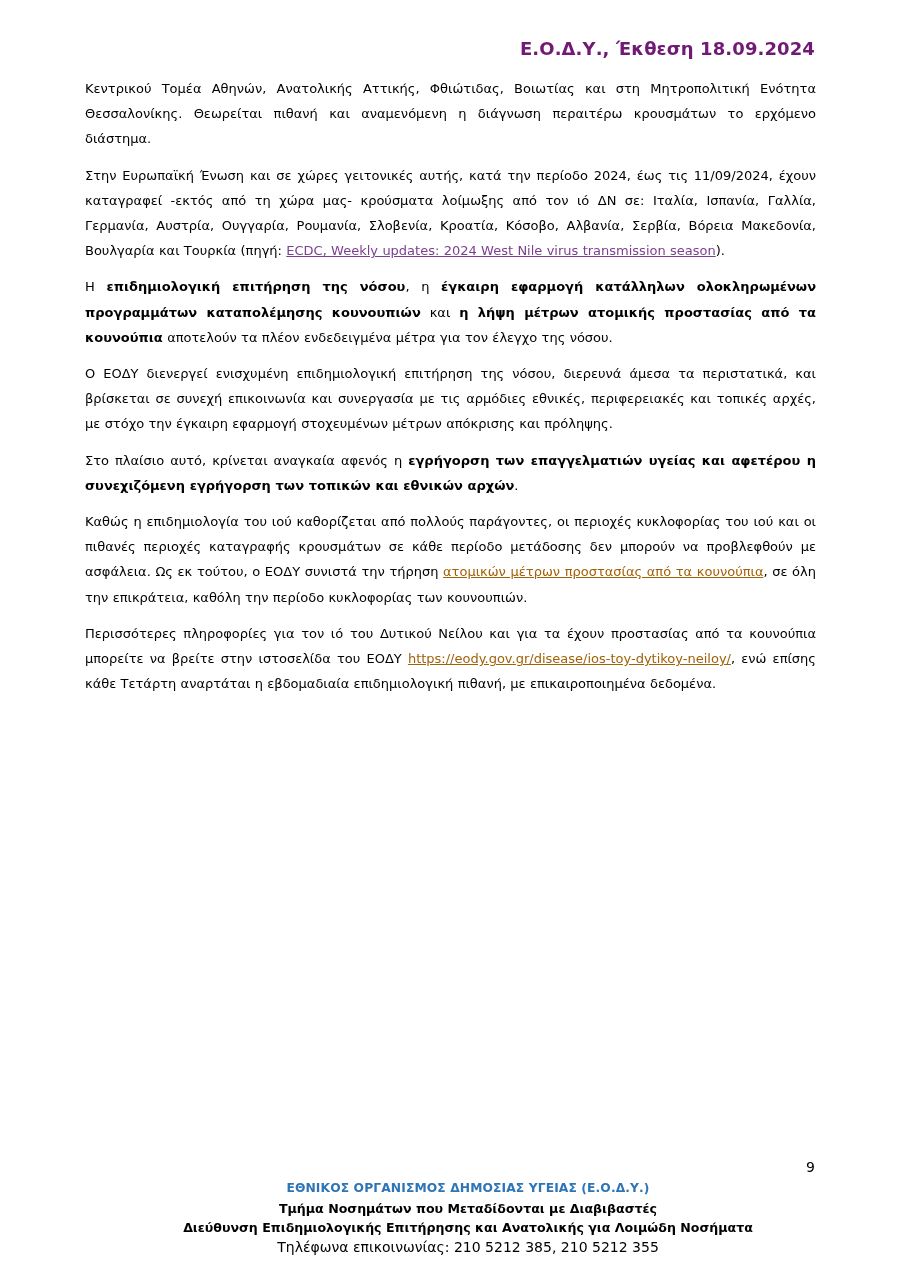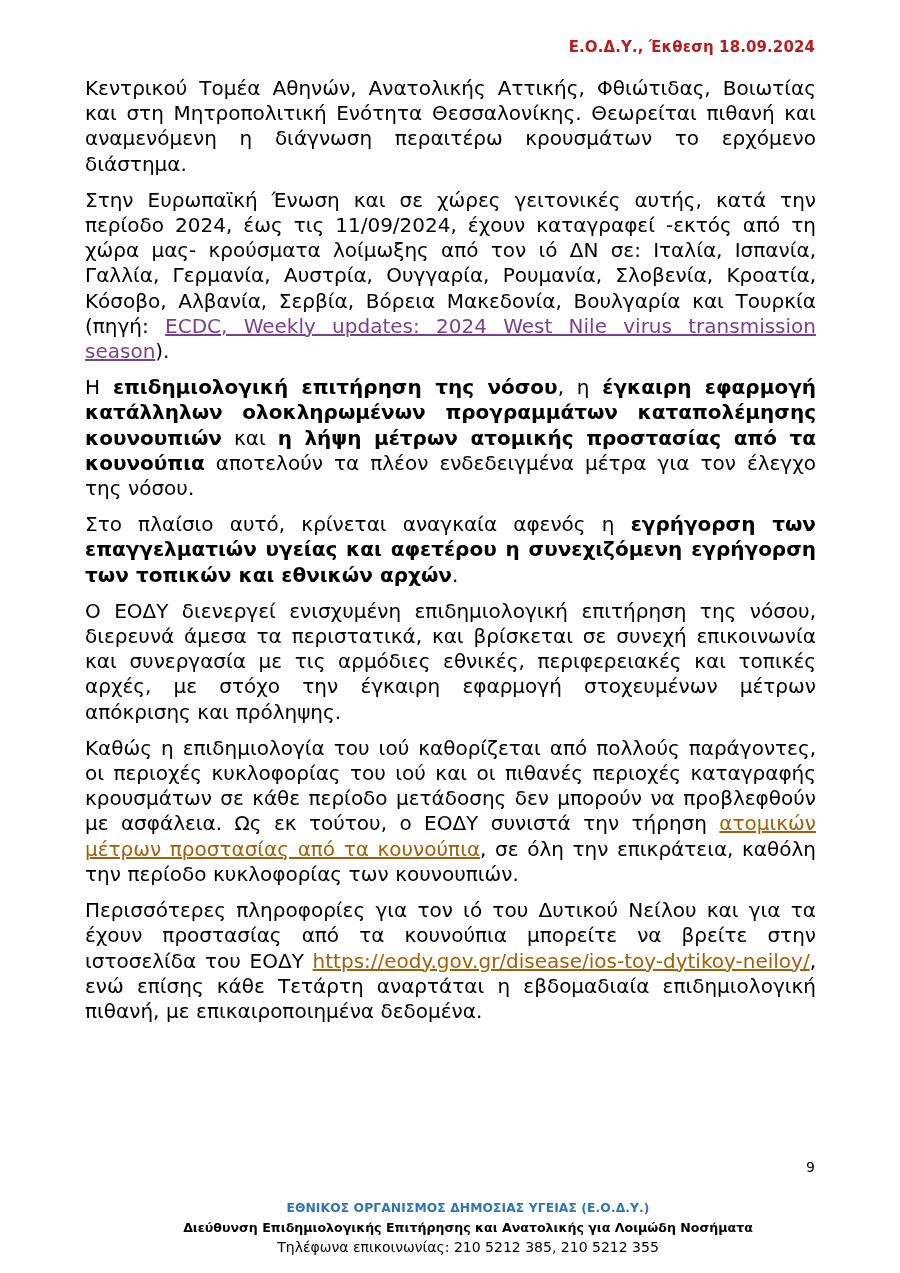--- a/index.html
+++ b/index.html
@@ -15,35 +15,35 @@
     width: 900px;
     height: 1273px;
     background: #ffffff;
     overflow: hidden;
     box-sizing: border-box;
   }
   .doc-header {
     position: absolute;
     top: 38px;
     right: 85px;
-    font-size: 15px;
+    font-size: 18px;
     font-weight: bold;
-    color: #b91c1c;
+    color: #701a75;
     letter-spacing: 0.1px;
     white-space: nowrap;
   }
   .content {
     position: absolute;
     top: 76px;
     left: 85px;
     width: 731px;
   }
   p.para {
     margin: 0 0 11px 0;
-    font-size: 20px;
+    font-size: 13px;
     line-height: 25.2px;
     color: #000000;
     text-align: justify;
     text-justify: inter-word;
     word-spacing: 0.2px;
   }
   p.para:last-child {
     margin-bottom: 0;
   }
   .b {
@@ -111,40 +111,41 @@
 
     <p class="para">
       <span>Στην Ευρωπαϊκή Ένωση και σε χώρες γειτονικές αυτής, κατά την περίοδο 2024, έως τις 11/09/2024, έχουν καταγραφεί -εκτός από τη χώρα μας- κρούσματα λοίμωξης από τον ιό ΔΝ σε: Ιταλία, Ισπανία, Γαλλία, Γερμανία, Αυστρία, Ουγγαρία, Ρουμανία, Σλοβενία, Κροατία, Κόσοβο, Αλβανία, Σερβία, Βόρεια Μακεδονία, Βουλγαρία και Τουρκία (πηγή: </span><a class="link link-purple" href="#">ECDC, Weekly updates: 2024 West Nile virus transmission season</a><span>).</span>
     </p>
 
     <p class="para">
       <span>Η </span><span class="b">επιδημιολογική επιτήρηση της νόσου</span><span>, η </span><span class="b">έγκαιρη εφαρμογή κατάλληλων ολοκληρωμένων προγραμμάτων καταπολέμησης κουνουπιών</span><span> και </span><span class="b">η λήψη μέτρων ατομικής προστασίας από τα κουνούπια</span><span> αποτελούν τα πλέον ενδεδειγμένα μέτρα για τον έλεγχο της νόσου.</span>
     </p>
 
     <p class="para">
-      <span>Στο πλαίσιο αυτό, κρίνεται αναγκαία αφενός η </span><span class="b">εγρήγορση των επαγγελματιών υγείας και αφετέρου η συνεχιζόμενη εγρήγορση των τοπικών και εθνικών αρχών</span><span>.</span>
+      <span>Ο ΕΟΔΥ διενεργεί ενισχυμένη επιδημιολογική επιτήρηση της νόσου, διερευνά άμεσα τα περιστατικά, και βρίσκεται σε συνεχή επικοινωνία και συνεργασία με τις αρμόδιες εθνικές, περιφερειακές και τοπικές αρχές, με στόχο την έγκαιρη εφαρμογή στοχευμένων μέτρων απόκρισης και πρόληψης.</span>
     </p>
 
     <p class="para">
-      <span>Ο ΕΟΔΥ διενεργεί ενισχυμένη επιδημιολογική επιτήρηση της νόσου, διερευνά άμεσα τα περιστατικά, και βρίσκεται σε συνεχή επικοινωνία και συνεργασία με τις αρμόδιες εθνικές, περιφερειακές και τοπικές αρχές, με στόχο την έγκαιρη εφαρμογή στοχευμένων μέτρων απόκρισης και πρόληψης.</span>
+      <span>Στο πλαίσιο αυτό, κρίνεται αναγκαία αφενός η </span><span class="b">εγρήγορση των επαγγελματιών υγείας και αφετέρου η συνεχιζόμενη εγρήγορση των τοπικών και εθνικών αρχών</span><span>.</span>
     </p>
 
     <p class="para">
       <span>Καθώς η επιδημιολογία του ιού καθορίζεται από πολλούς παράγοντες, οι περιοχές κυκλοφορίας του ιού και οι πιθανές περιοχές καταγραφής κρουσμάτων σε κάθε περίοδο μετάδοσης δεν μπορούν να προβλεφθούν με ασφάλεια. Ως εκ τούτου, ο ΕΟΔΥ συνιστά την τήρηση </span><a class="link link-blue" href="#">ατομικών μέτρων προστασίας από τα κουνούπια</a><span>, σε όλη την επικράτεια, καθόλη την περίοδο κυκλοφορίας των κουνουπιών.</span>
     </p>
 
     <p class="para">
       <span>Περισσότερες πληροφορίες για τον ιό του Δυτικού Νείλου και για τα έχουν προστασίας από τα κουνούπια μπορείτε να βρείτε στην ιστοσελίδα του ΕΟΔΥ </span><a class="link link-blue" href="#">https://eody.gov.gr/disease/ios-toy-dytikoy-neiloy/</a><span>, ενώ επίσης κάθε Τετάρτη αναρτάται η εβδομαδιαία επιδημιολογική πιθανή, με επικαιροποιημένα δεδομένα.</span>
     </p>
 
   </div>
 
   <div class="page-number">
     <span>9</span>
   </div>
 
   <div class="footer">
     <div class="footer-line org">ΕΘΝΙΚΟΣ ΟΡΓΑΝΙΣΜΟΣ ΔΗΜΟΣΙΑΣ ΥΓΕΙΑΣ (Ε.Ο.Δ.Υ.)</div>
+    <div class="footer-line">Τμήμα Νοσημάτων που Μεταδίδονται με Διαβιβαστές</div>
     <div class="footer-line">Διεύθυνση Επιδημιολογικής Επιτήρησης και Ανατολικής για Λοιμώδη Νοσήματα</div>
     <div class="footer-line phones">Τηλέφωνα επικοινωνίας: 210 5212 385, 210 5212 355</div>
   </div>
 
 </div>
 
 </body></html>

